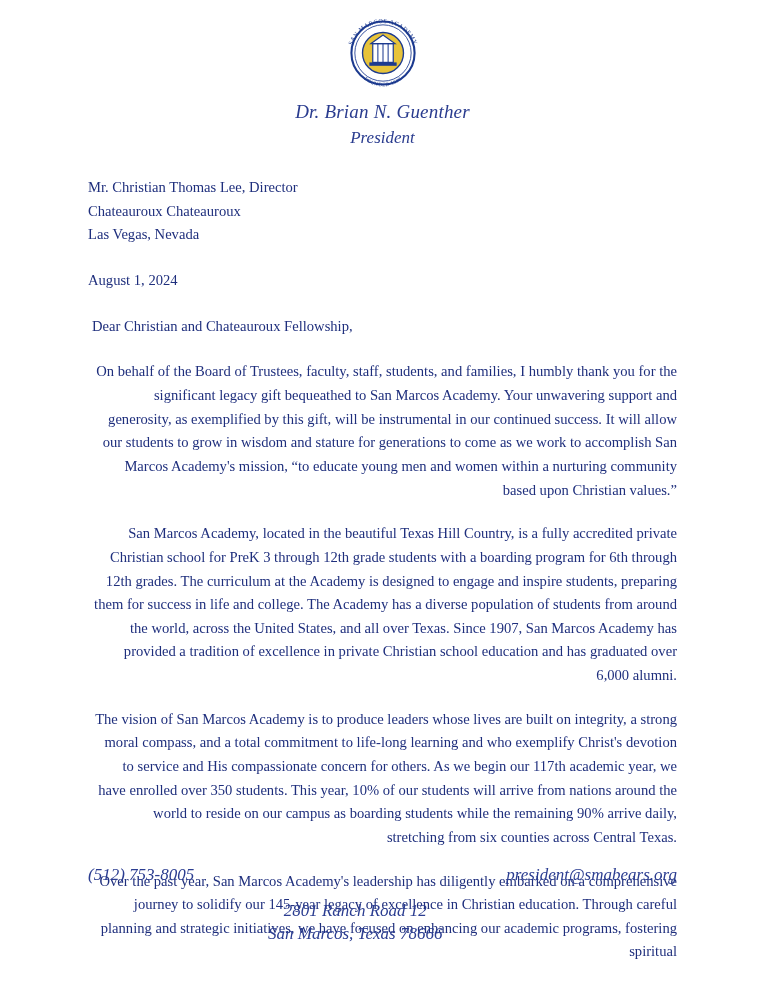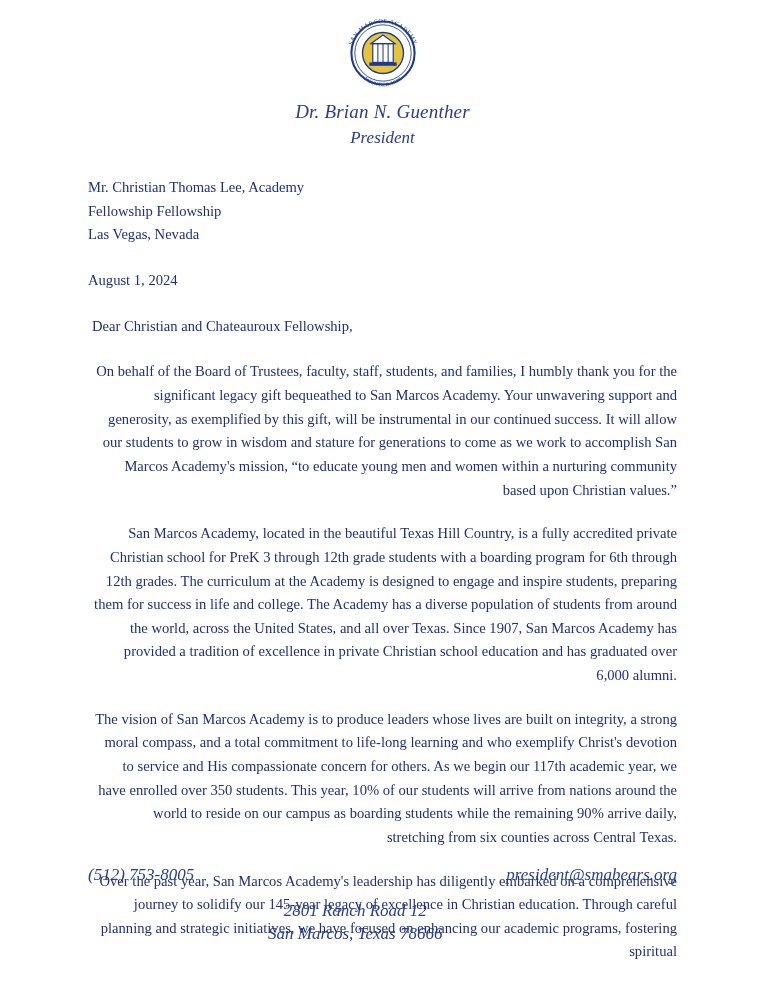--- a/index.html
+++ b/index.html
@@ -118,22 +118,22 @@
         </text>
       </svg>
     </div>
     <div class="sig-name">Dr. Brian N. Guenther</div>
     <div class="sig-title">President</div>
   </div>
 
   <div class="body-wrap">
 
     <div>
-      <div class="addr-line">Mr. Christian Thomas Lee, Academy</div>
-      <div class="addr-line">Fellowship Fellowship</div>
+      <div class="addr-line">Mr. Christian Thomas Lee, Director</div>
+      <div class="addr-line">Chateauroux Chateauroux</div>
       <div class="addr-line">Las Vegas, Nevada</div>
     </div>
 
     <div class="block-gap"></div>
 
     <div class="date">August 1, 2024</div>
 
     <div class="block-gap"></div>
 
     <div class="salutation">Dear Christian and Chateauroux Fellowship,</div>

